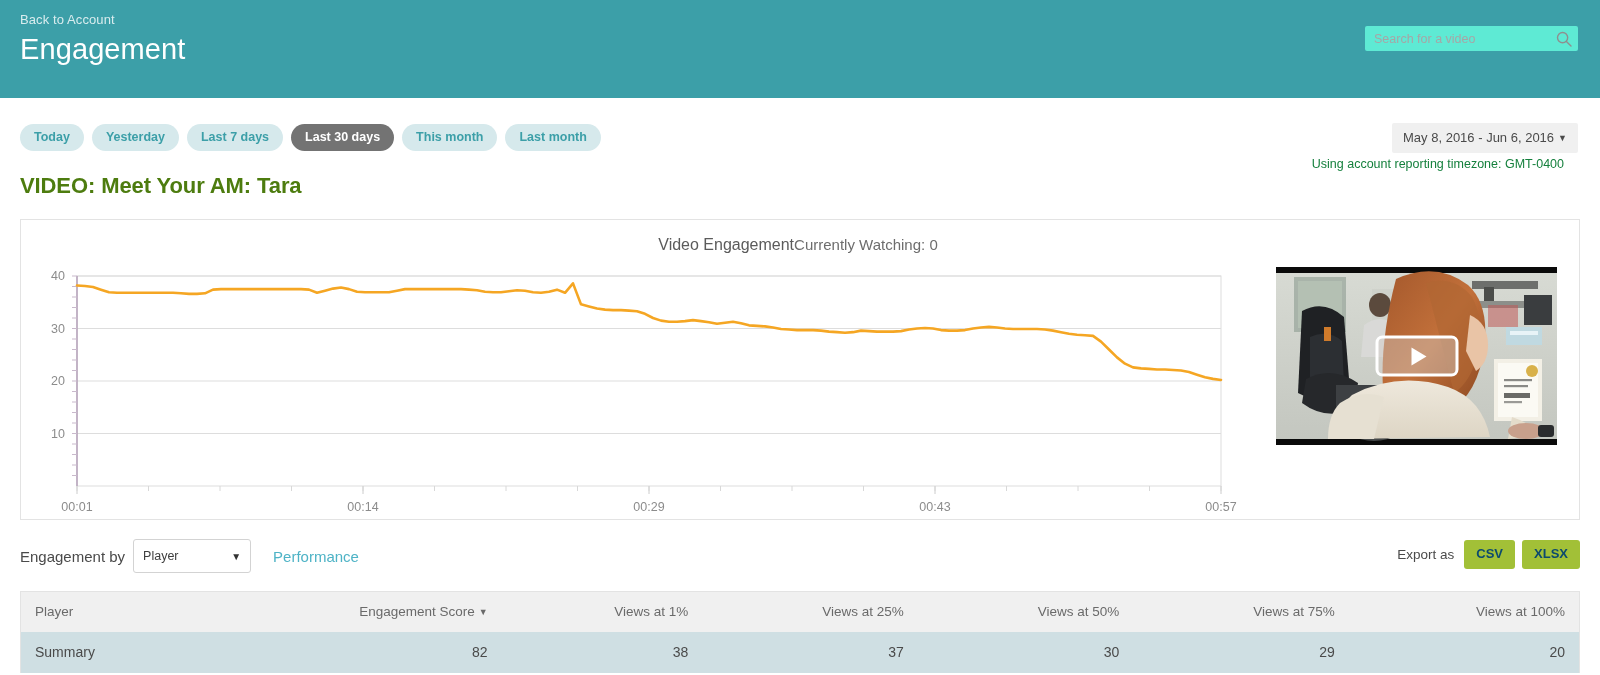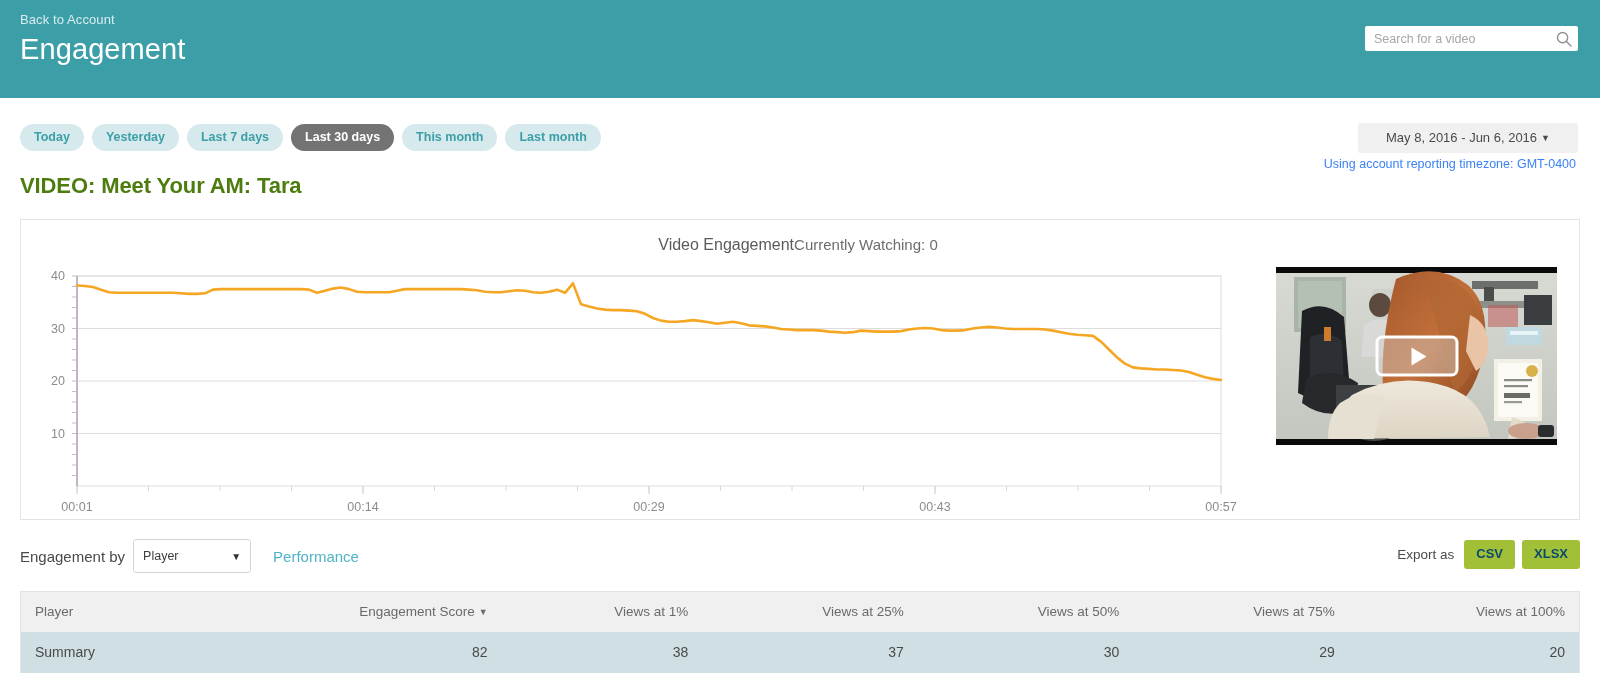--- a/index.html
+++ b/index.html
@@ -30,21 +30,21 @@
     font-size: 29px;
     font-weight: 400;
     line-height: 38px;
     letter-spacing: .1px;
     margin-top: 1px;
   }
   .search-wrap {
     position: absolute;
     right: 22px; top: 26px;
     width: 213px; height: 25px;
-    background: #ffffff;
+    background: #5eead4;
     border-radius: 2px;
     display: flex; align-items: center;
     padding: 0 6px 0 9px;
   }
   .search-input {
     flex: 1;
     border: none; outline: none;
     background: transparent;
     font-family: "Liberation Sans", sans-serif;
     font-size: 12.5px;
@@ -74,30 +74,30 @@
   }
   .pill.active { background: #737373; color: #ffffff; }
 
   .daterange {
     position: absolute;
     right: 22px; top: -1px;
     background: #f0f0f0;
     border-radius: 2px;
     font-size: 13px;
     color: #4a4a4a;
-    padding: 7px 28px 8px;
+    padding: 7px 11px 8px;
     cursor: pointer;
     white-space: nowrap;
   }
   .daterange .caret { font-size: 9px; margin-left: 4px; position: relative; top: -1px; }
   .timezone {
     position: absolute;
-    right: 24px; top: 33px;
+    right: 36px; top: 33px;
     font-size: 12.5px;
-    color: #3b82f6;
+    color: #15803d;
     white-space: nowrap;
   }
 
   
   .video-title {
     margin: 21px 16px 0 20px;
     font-size: 22px;
     font-weight: bold;
     color: #4d7c0f;
     letter-spacing: -.1px;

